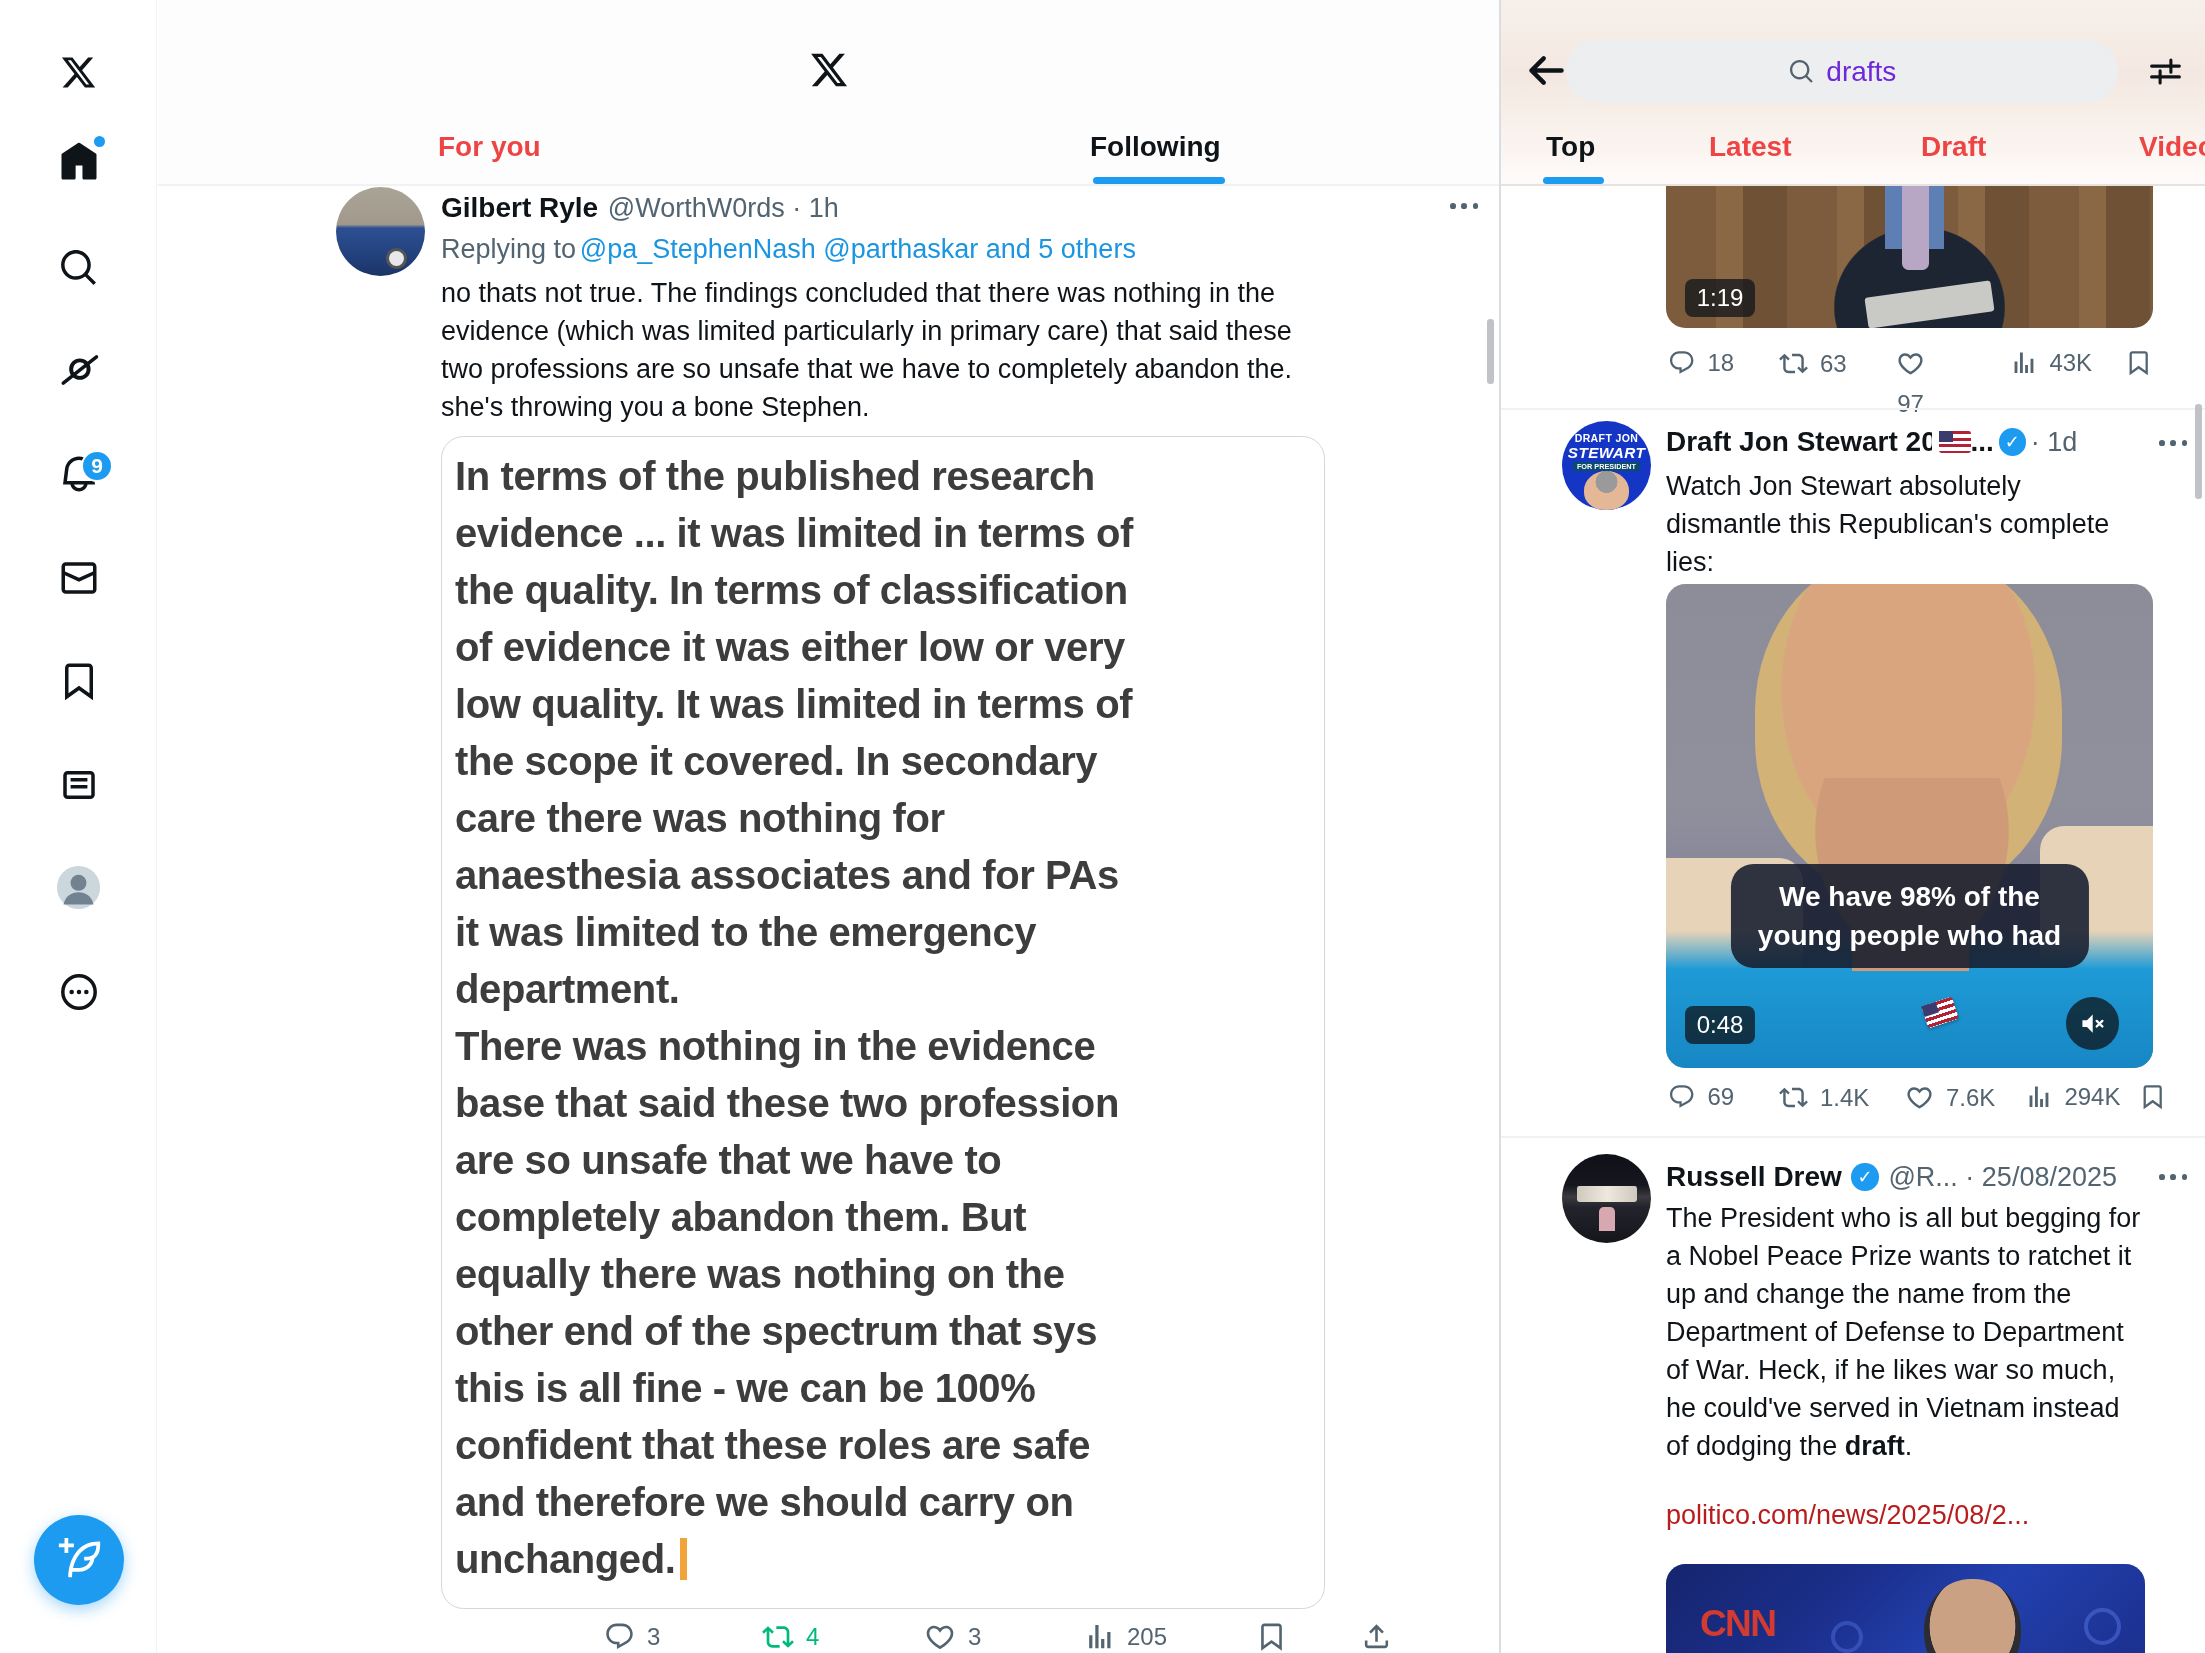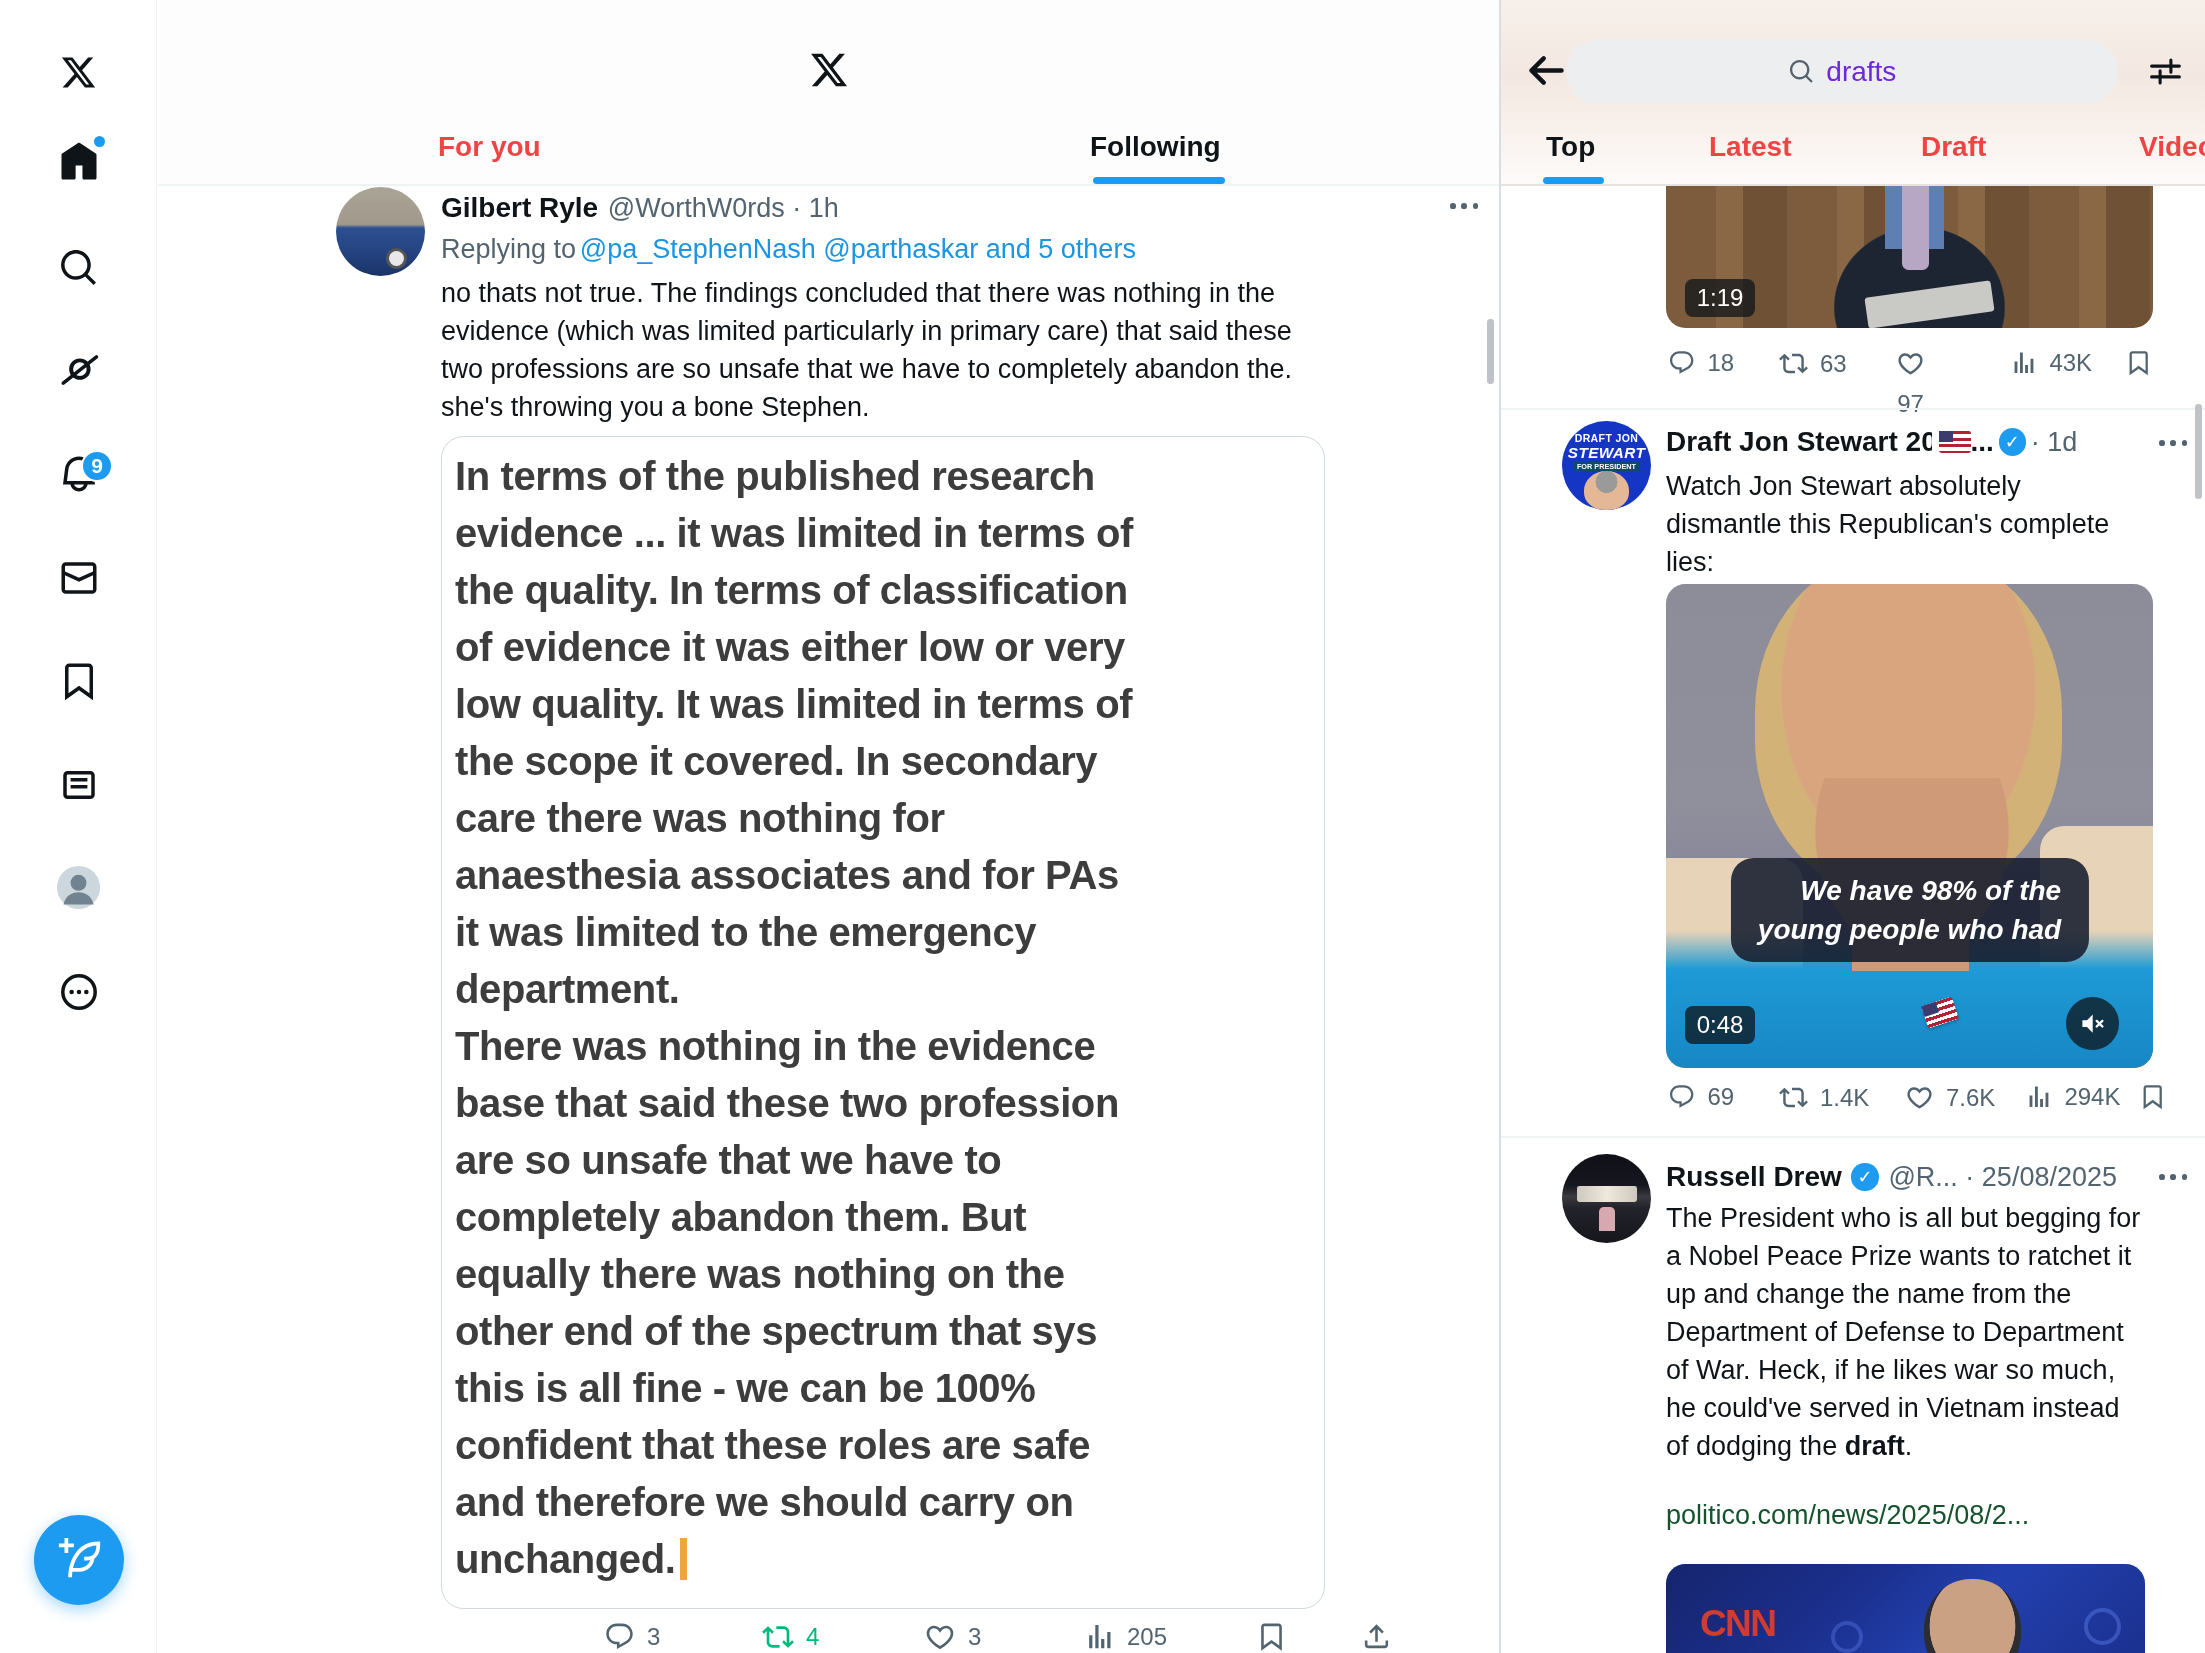--- a/index.html
+++ b/index.html
@@ -95,30 +95,30 @@
     border-radius:8px; padding:4.8px 11.3px; z-index:2;
   }
   .rp-divider { position:absolute; left:0; width:705px; height:1.6px; background:#eff3f4; }
   .rp-text { font-size:27px; line-height:38px; color:#0f1419; white-space:pre-line; }
   .vbadge {
     display:inline-flex; width:27.4px; height:27.4px; border-radius:50%; background:#1d9bf0;
     color:#fff; align-items:center; justify-content:center; font-size:18px; font-weight:700;
     font-family:"DejaVu Sans", sans-serif; margin:0 4.8px; flex:none;
   }
   .caption-pill {
-    position:absolute; left:50%; transform:translateX(-50%); top:274px;
+    position:absolute; left:50%; transform:translateX(-50%); top:280px;
     background:rgba(22,28,46,.88); border-radius:22.6px; padding:13px 27.4px;
-    color:#fff; font-size:28px; font-weight:700; line-height:39px; text-align:right;
-    white-space:pre-line; z-index:2; width:max-content;font-style:italic;
+    color:#fff; font-size:28px; font-weight:700; line-height:39px; text-align:center;
+    white-space:pre-line; z-index:2; width:max-content;
   }
   .mutebtn {
     position:absolute; right:34px; bottom:18px; width:53px; height:53px; border-radius:50%;
     background:rgba(15,20,25,.75); display:flex; align-items:center; justify-content:center; z-index:2;
   }
-  .linktxt { font-size:27px; color:#14532d; }
+  .linktxt { font-size:27px; color:#b91c1c; }
   .usflag { display:inline-block; width:32px; height:22.6px; position:relative; flex:none;
     background:repeating-linear-gradient(180deg,#b22234 0 3.2px,#fff 3.2px 6.5px); border-radius:2.4px; }
   .usflag::after { content:""; position:absolute; left:0; top:0; width:14.5px; height:11.3px; background:#3c3b6e; }
 
   .scrollpill { position:absolute; background:#bfc3c7; border-radius:3.2px; width:6.5px; }
 
   
   .wood { background:repeating-linear-gradient(90deg,#7c5c3c 0 50px,#8a6845 50px 77px,#6f5236 77px 121px); }
   .suit { position:absolute; left:24%; top:0; width:56%; height:100%;
     background:radial-gradient(ellipse 50% 62% at 50% 90%, #1d2533 62%, transparent 63%); }

